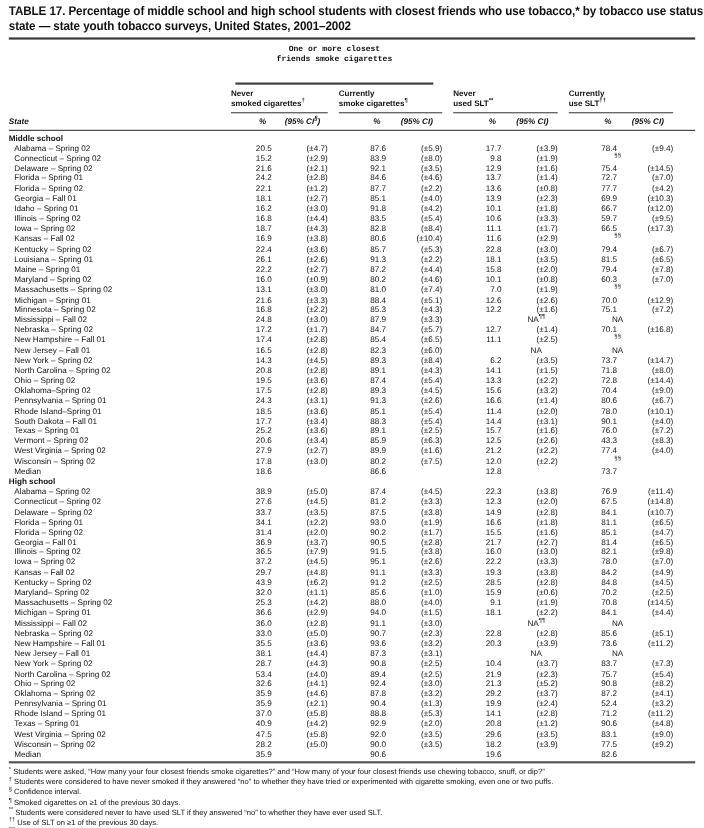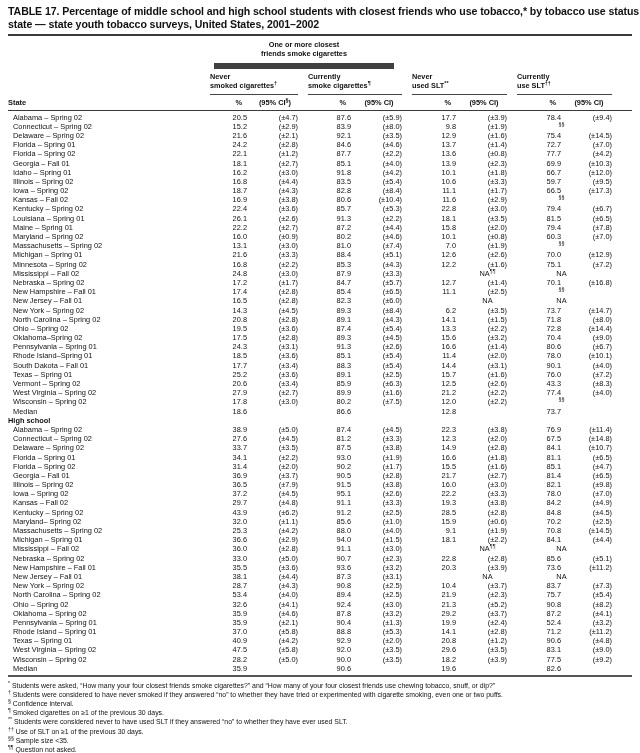--- a/index.html
+++ b/index.html
@@ -11,24 +11,24 @@
                 transform:scaleX(0.93); transform-origin:0 0; letter-spacing:-0.1px; }
   .rule-top { border-top:2.3px solid #3a3a3a; margin-top:3px; }
   .rule-mid { border-top:1.8px solid #3a3a3a; margin-top:2px; }
   .rule-bottom { border-top:2.6px solid #555; margin-top:2px; }
 
   
   .grid9 { display:grid; grid-template-columns:194px 48px 50px 54px 50px 55px 50px 55px 50px; }
 
   
   .ghead { grid-column:span 4; text-align:center; font-weight:700; font-size:7.3px; line-height:8.8px; padding-top:5px; }
-  .g-inner { padding-bottom:4px; border-bottom:6px solid #404040; margin:0 10px 0 12px; }
+  .g-inner { padding-bottom:16px; border-bottom:2px solid #404040; margin:0 10px 0 12px;font-family:Liberation Mono, monospace; }
   .phead { grid-column:span 2; text-align:left; font-weight:700; font-size:7.3px; line-height:8.8px; padding-top:4px; }
   .p-inner { padding-bottom:3px; border-bottom:1px solid #444; margin:0 2px 0 8px; }
-  .hdr-cols { align-items:end; padding-top:3px; }
+  .hdr-cols { align-items:end; padding-top:3px;font-style:italic; }
   .state-h { font-weight:700; font-size:7.4px; line-height:10px; }
   .pcth { font-weight:700; font-size:7.4px; text-align:right; padding-right:8px; line-height:10px; }
   .cih { font-weight:700; font-size:7.4px; text-align:center; line-height:10px; white-space:nowrap; }
 
   
   .trow { height:9.2px; }
   .cell { font-size:7.4px; line-height:9.2px; white-space:nowrap; }
   .state { padding-left:5px; overflow:visible; }
   .section-label { padding-left:0; font-weight:700; }
   .num { text-align:right; padding-right:3px; }
@@ -100,20 +100,23 @@
     <div class="cih">(95% CI)</div>
     <div class="pcth">%</div>
     <div class="cih">(95% CI)</div>
     <div class="pcth">%</div>
     <div class="cih">(95% CI)</div>
   </div>
   <div class="rule-mid"></div>
 
   <div id="rows" class="rows-block">
       <div class="grid9 trow">
+        <div class="cell state section-label">Middle school</div>
+      </div>
+      <div class="grid9 trow">
         <div class="cell state">Alabama – Spring 02</div>
         <div class="cell num">20.5</div>
         <div class="cell ci">(±4.7)</div>
         <div class="cell num">87.6</div>
         <div class="cell ci">(±5.9)</div>
         <div class="cell num">17.7</div>
         <div class="cell ci">(±3.9)</div>
         <div class="cell num">78.4</div>
         <div class="cell ci">(±9.4)</div>
       </div>

